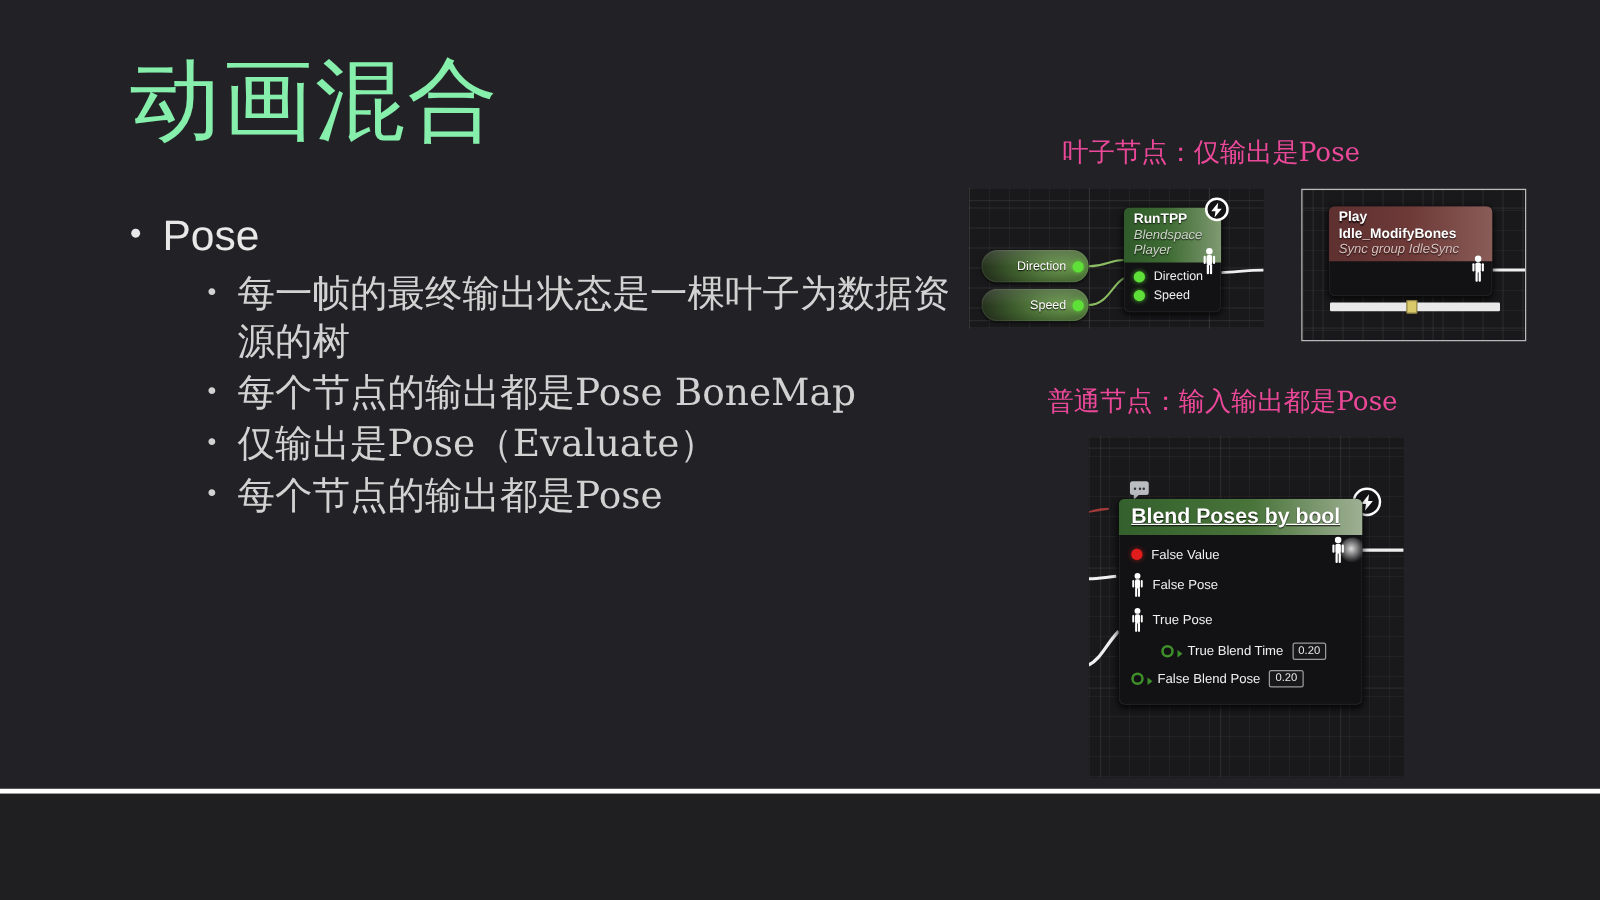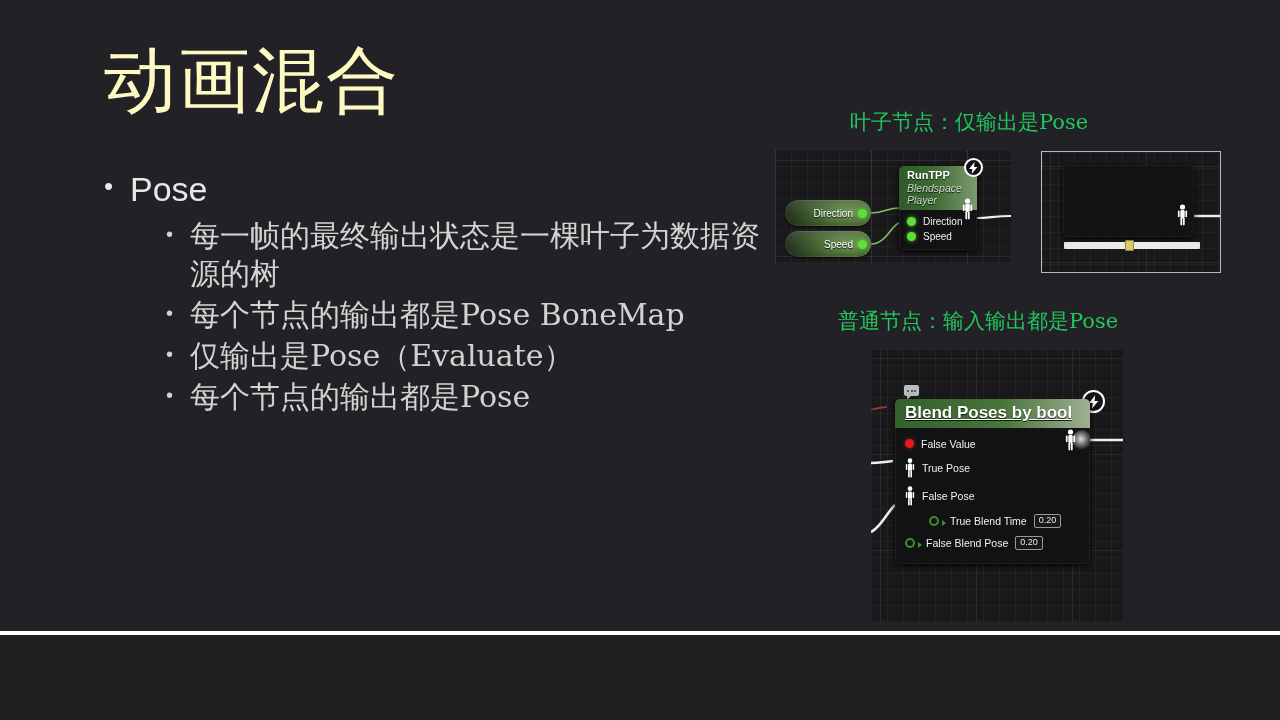--- a/index.html
+++ b/index.html
@@ -17,21 +17,21 @@
     -webkit-font-smoothing: antialiased;
   }
 
   
   .slide-title {
     position: absolute;
     left: 104px;
     top: 44px;
     font-size: 72px;
     line-height: 1.0;
-    color: #fef9c3;
+    color: #86efac;
     font-family: "DejaVu Serif", "Liberation Serif", serif;
     font-weight: 400;
     letter-spacing: 2px;
     white-space: nowrap;
   }
 
   
   .bullets {
     position: absolute;
     left: 104px;
@@ -69,21 +69,21 @@
     font-size: 20px;
     line-height: 1.75;
     color: #d2d2d2;
     font-family: "Liberation Sans", sans-serif;
   }
   .lvl2 .txt { flex: 1 1 auto; }
 
   
   .caption {
     position: absolute;
-    color: #22c55e;
+    color: #ec4899;
     font-size: 21px;
     font-family: "DejaVu Serif", "Liberation Serif", serif;
     white-space: nowrap;
   }
   #caption-leaf { left: 850px; top: 108px; }
   #caption-normal { left: 838px; top: 307px; }
 
   
   .bp-panel {
     position: absolute;
@@ -390,20 +390,24 @@
     <div class="bp-major" style="left:8px;top:0;width:1px;height:120px;"></div>
     <div class="bp-major" style="left:104px;top:0;width:1px;height:120px;"></div>
     <div class="bp-major" style="left:0;top:14px;width:178px;height:1px;"></div>
     <div class="bp-major" style="left:0;top:110px;width:178px;height:1px;"></div>
 
     <svg class="wire" style="left:0;top:0;" width="178" height="120">
       <path d="M152,64 C162,64 166,64 178,64" stroke="#efefef" stroke-width="2.4" fill="none"></path>
     </svg>
 
     <div class="node" style="left:21px; top:13px; width:131px; height:72px;">
+      <div class="node-header red">
+        <div class="node-title">Play Idle_ModifyBones</div>
+        <div class="node-sub redsub">Sync group IdleSync</div>
+      </div>
       <svg class="out-person" style="right:6px; top:38px;" width="11" height="24" viewBox="0 0 11 22">
         <circle cx="5.5" cy="3" r="2.6" fill="#fff"></circle>
         <rect x="3.3" y="6" width="4.4" height="8" rx="1.4" fill="#fff"></rect>
         <rect x="0.9" y="6.6" width="1.7" height="6.6" rx="0.8" fill="#fff"></rect>
         <rect x="8.4" y="6.6" width="1.7" height="6.6" rx="0.8" fill="#fff"></rect>
         <rect x="3.4" y="13.4" width="1.8" height="8" rx="0.8" fill="#fff"></rect>
         <rect x="5.9" y="13.4" width="1.8" height="8" rx="0.8" fill="#fff"></rect>
       </svg>
     </div>
 
@@ -443,46 +447,46 @@
 
     <div class="node" style="left:24px; top:50px; width:195px;">
       <div class="node-header green-flat" style="padding:4px 8px 5px 10px;">
         <div class="node-title" style="font-size:17px;text-decoration:underline;">Blend Poses by bool</div>
       </div>
       <div class="node-body" style="padding:6px 0 10px 0;">
 
         <div class="pin-row" style="padding:4px 8px 4px 10px;">
           <span class="pin-red"></span>
           <span class="plabel" style="font-size:10.5px;">False Value</span>
+        </div>
+
+        <div class="pin-row" style="padding:3px 8px 3px 10px;">
+          <svg class="pin-person" width="11" height="22" viewBox="0 0 11 22">
+            <circle cx="5.5" cy="3" r="2.6" fill="#fff"></circle>
+            <rect x="3.3" y="6" width="4.4" height="8" rx="1.4" fill="#fff"></rect>
+            <rect x="0.9" y="6.6" width="1.7" height="6.6" rx="0.8" fill="#fff"></rect>
+            <rect x="8.4" y="6.6" width="1.7" height="6.6" rx="0.8" fill="#fff"></rect>
+            <rect x="3.4" y="13.4" width="1.8" height="8" rx="0.8" fill="#fff"></rect>
+            <rect x="5.9" y="13.4" width="1.8" height="8" rx="0.8" fill="#fff"></rect>
+          </svg>
+          <span class="plabel" style="font-size:10.5px;">False Pose</span>
         </div>
 
         <div class="pin-row" style="padding:3px 8px 3px 10px;">
           <svg class="pin-person" width="11" height="22" viewBox="0 0 11 22">
             <circle cx="5.5" cy="3" r="2.6" fill="#fff"></circle>
             <rect x="3.3" y="6" width="4.4" height="8" rx="1.4" fill="#fff"></rect>
             <rect x="0.9" y="6.6" width="1.7" height="6.6" rx="0.8" fill="#fff"></rect>
             <rect x="8.4" y="6.6" width="1.7" height="6.6" rx="0.8" fill="#fff"></rect>
             <rect x="3.4" y="13.4" width="1.8" height="8" rx="0.8" fill="#fff"></rect>
             <rect x="5.9" y="13.4" width="1.8" height="8" rx="0.8" fill="#fff"></rect>
           </svg>
           <span class="plabel" style="font-size:10.5px;">True Pose</span>
         </div>
 
-        <div class="pin-row" style="padding:3px 8px 3px 10px;">
-          <svg class="pin-person" width="11" height="22" viewBox="0 0 11 22">
-            <circle cx="5.5" cy="3" r="2.6" fill="#fff"></circle>
-            <rect x="3.3" y="6" width="4.4" height="8" rx="1.4" fill="#fff"></rect>
-            <rect x="0.9" y="6.6" width="1.7" height="6.6" rx="0.8" fill="#fff"></rect>
-            <rect x="8.4" y="6.6" width="1.7" height="6.6" rx="0.8" fill="#fff"></rect>
-            <rect x="3.4" y="13.4" width="1.8" height="8" rx="0.8" fill="#fff"></rect>
-            <rect x="5.9" y="13.4" width="1.8" height="8" rx="0.8" fill="#fff"></rect>
-          </svg>
-          <span class="plabel" style="font-size:10.5px;">False Pose</span>
-        </div>
-
         <div class="pin-row" style="padding:4px 8px 4px 10px;margin-left:24px;">
           <span class="pin-ring"></span>
           <span class="plabel" style="font-size:10.5px; margin-left:4px;">True Blend Time</span>
           <span class="pin-val">0.20</span>
         </div>
 
         <div class="pin-row" style="padding:4px 8px 4px 10px;">
           <span class="pin-ring"></span>
           <span class="plabel" style="font-size:10.5px; margin-left:4px;">False Blend Pose</span>
           <span class="pin-val">0.20</span>

